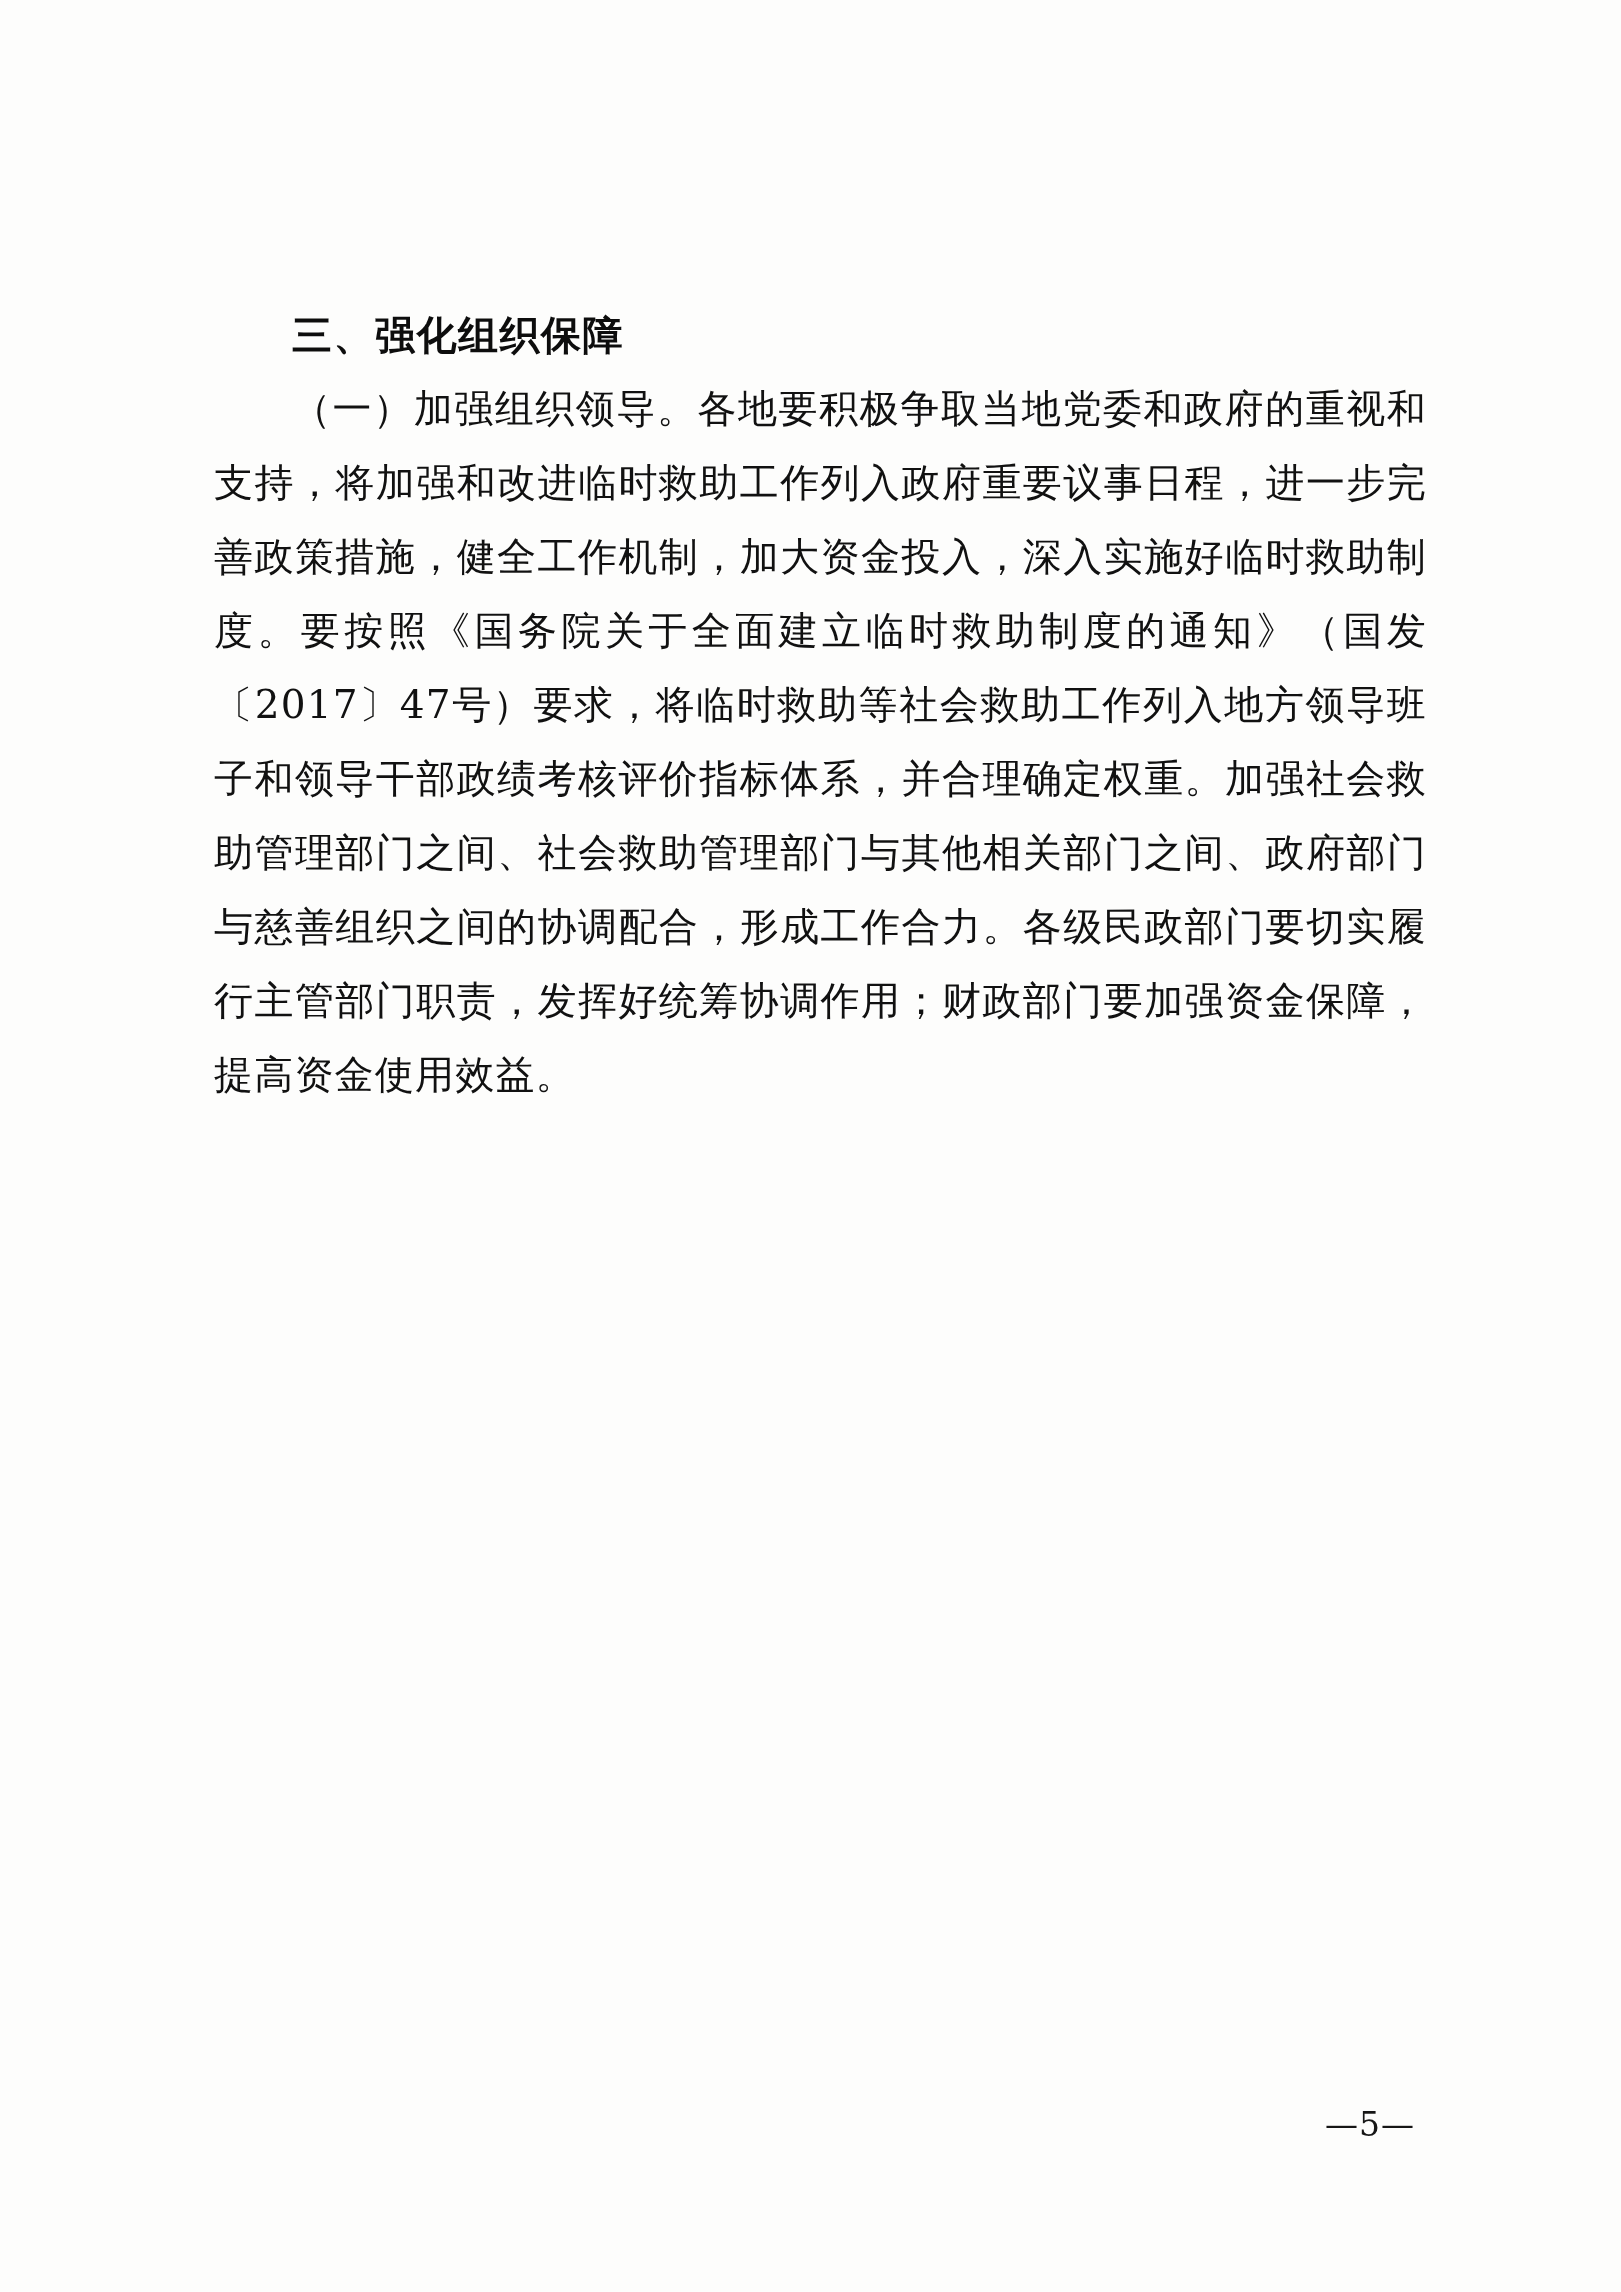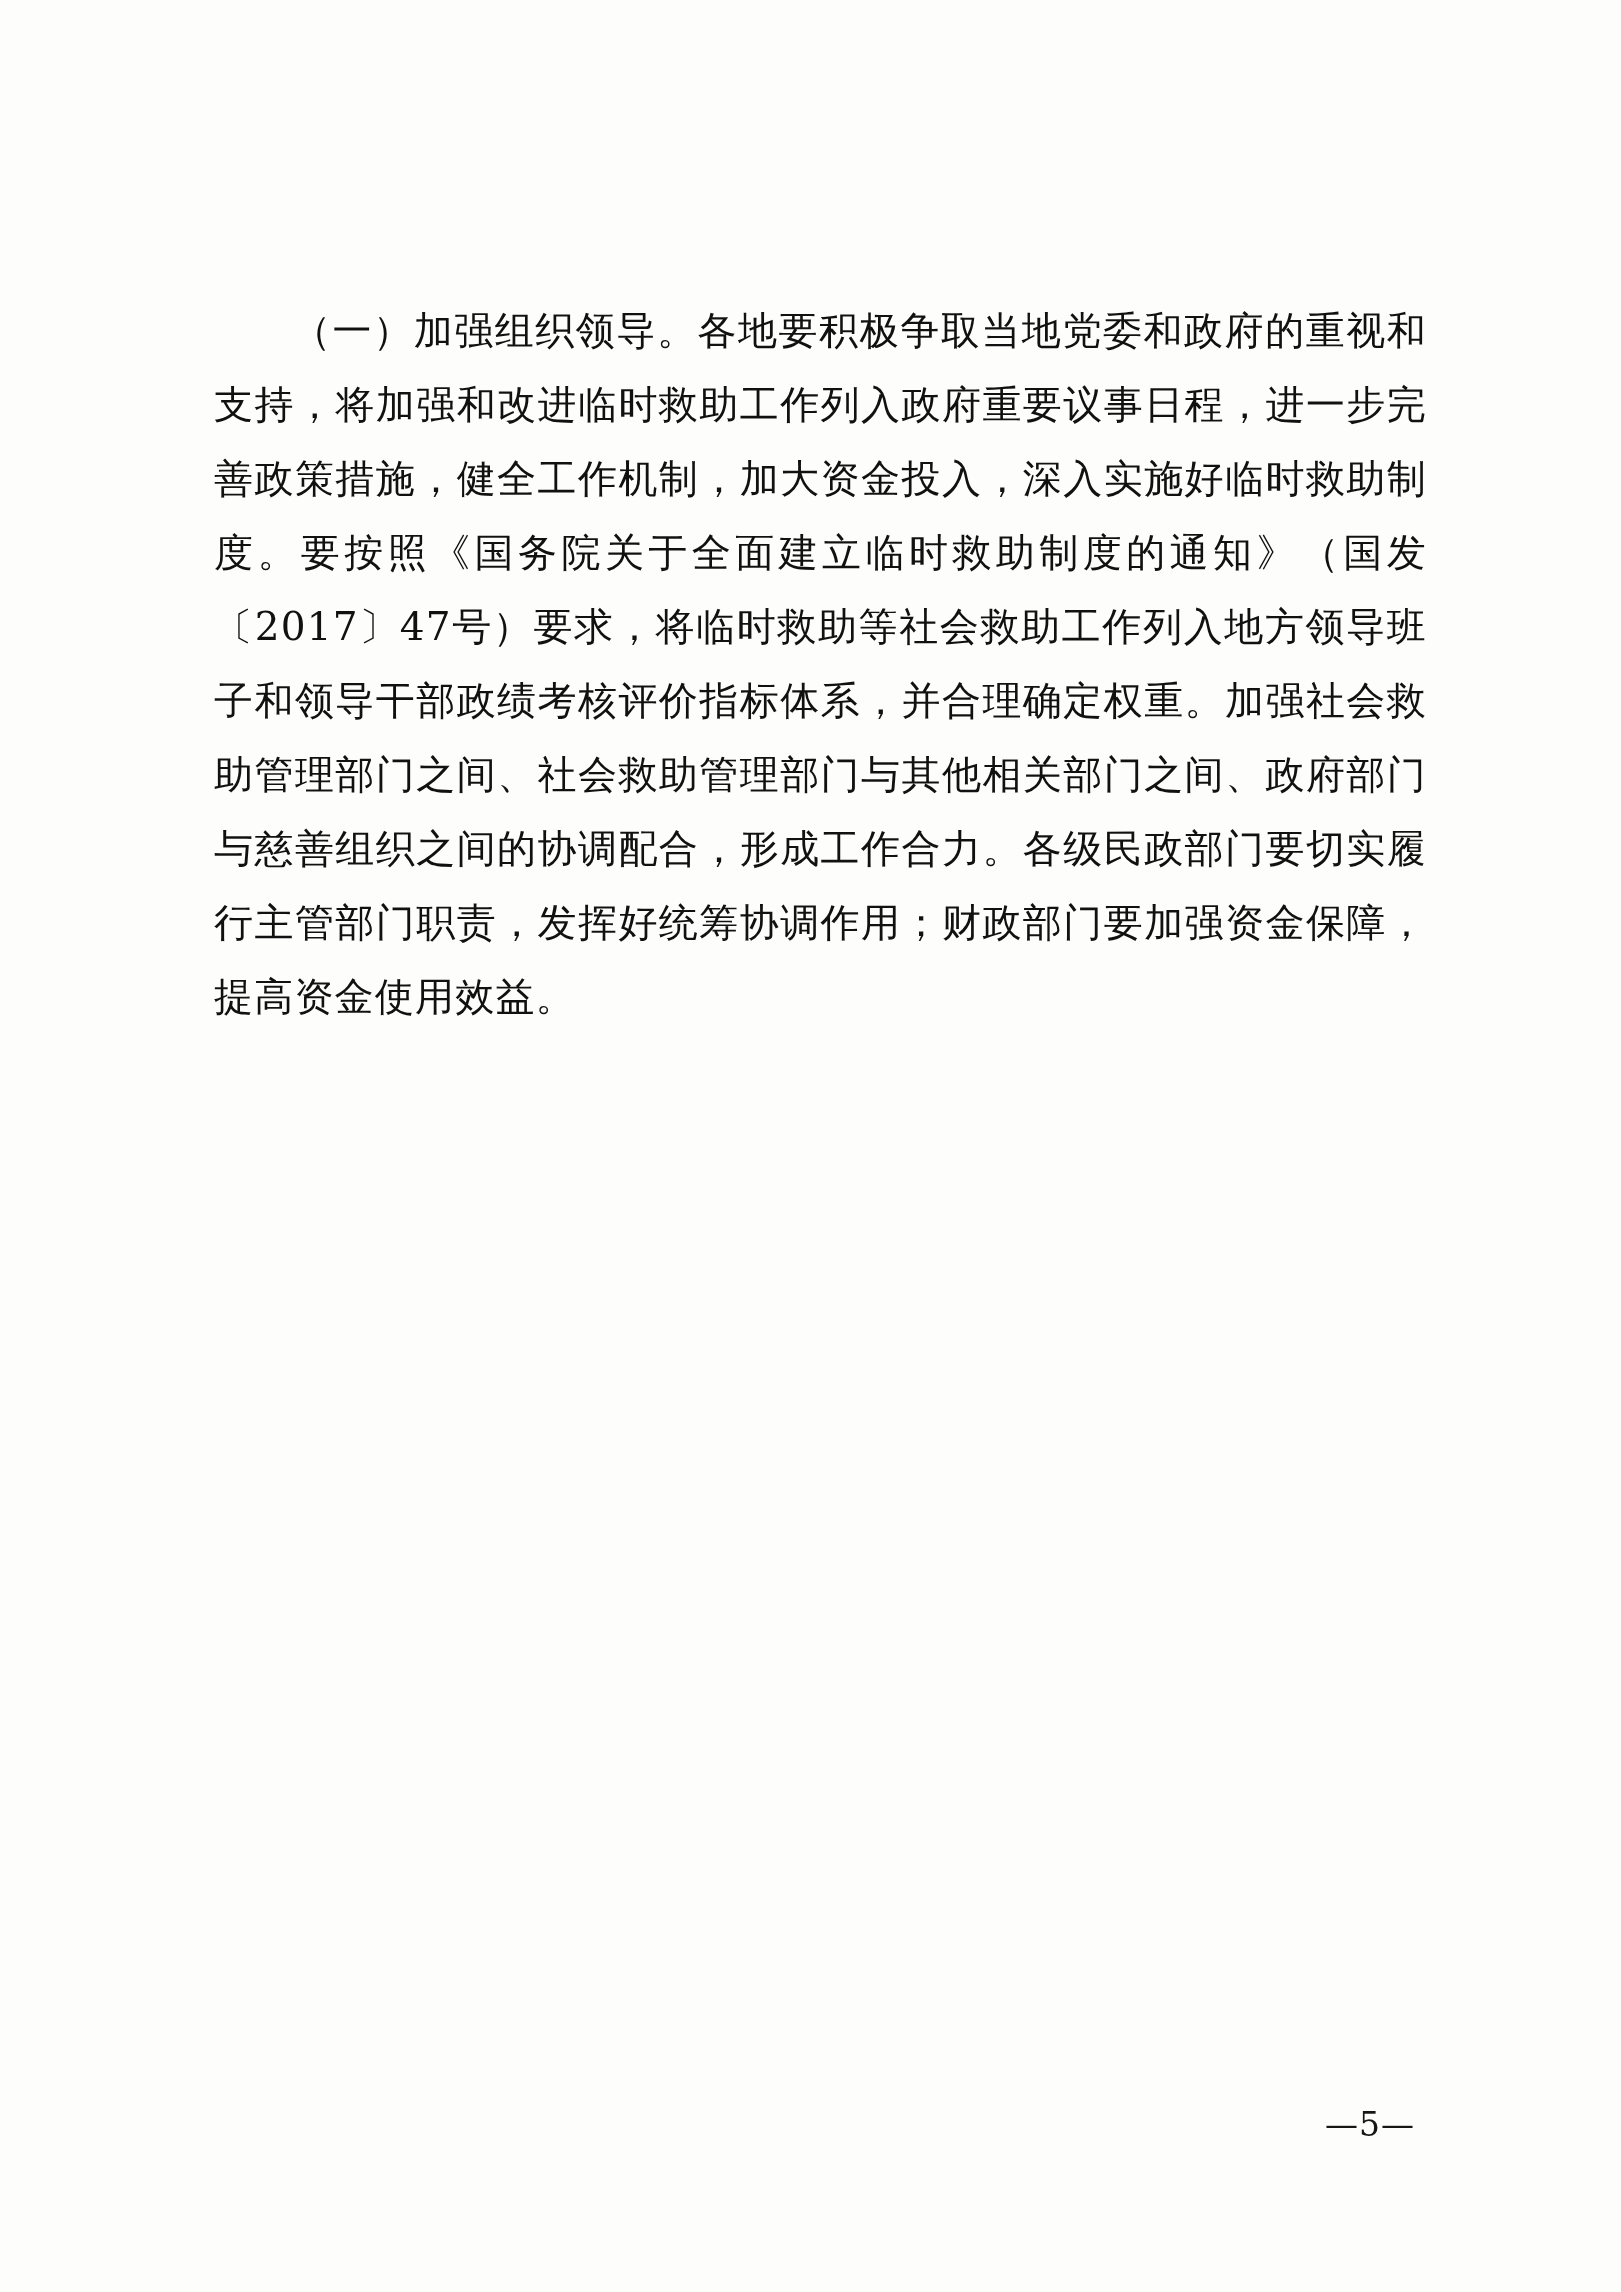--- a/index.html
+++ b/index.html
@@ -59,20 +59,21 @@
     font-family: "DejaVu Serif", "Liberation Serif", serif;
   }
 </style>
 </head>
 <body>
 
 <div class="page">
   <div class="content">
 
 
+    <h2 class="section">三、强化组织保障</h2>
 
     <p class="para indent">（一）加强组织领导。各地要积极争取当地党委和政府的重视和支持，将加强和改进临时救助工作列入政府重要议事日程，进一步完善政策措施，健全工作机制，加大资金投入，深入实施好临时救助制度。要按照《国务院关于全面建立临时救助制度的通知》（国发〔2017〕47号）要求，将临时救助等社会救助工作列入地方领导班子和领导干部政绩考核评价指标体系，并合理确定权重。加强社会救助管理部门之间、社会救助管理部门与其他相关部门之间、政府部门与慈善组织之间的协调配合，形成工作合力。各级民政部门要切实履行主管部门职责，发挥好统筹协调作用；财政部门要加强资金保障，提高资金使用效益。</p>
 
 
   </div>
 
   <div class="footer">—5—</div>
 </div>
 
 

